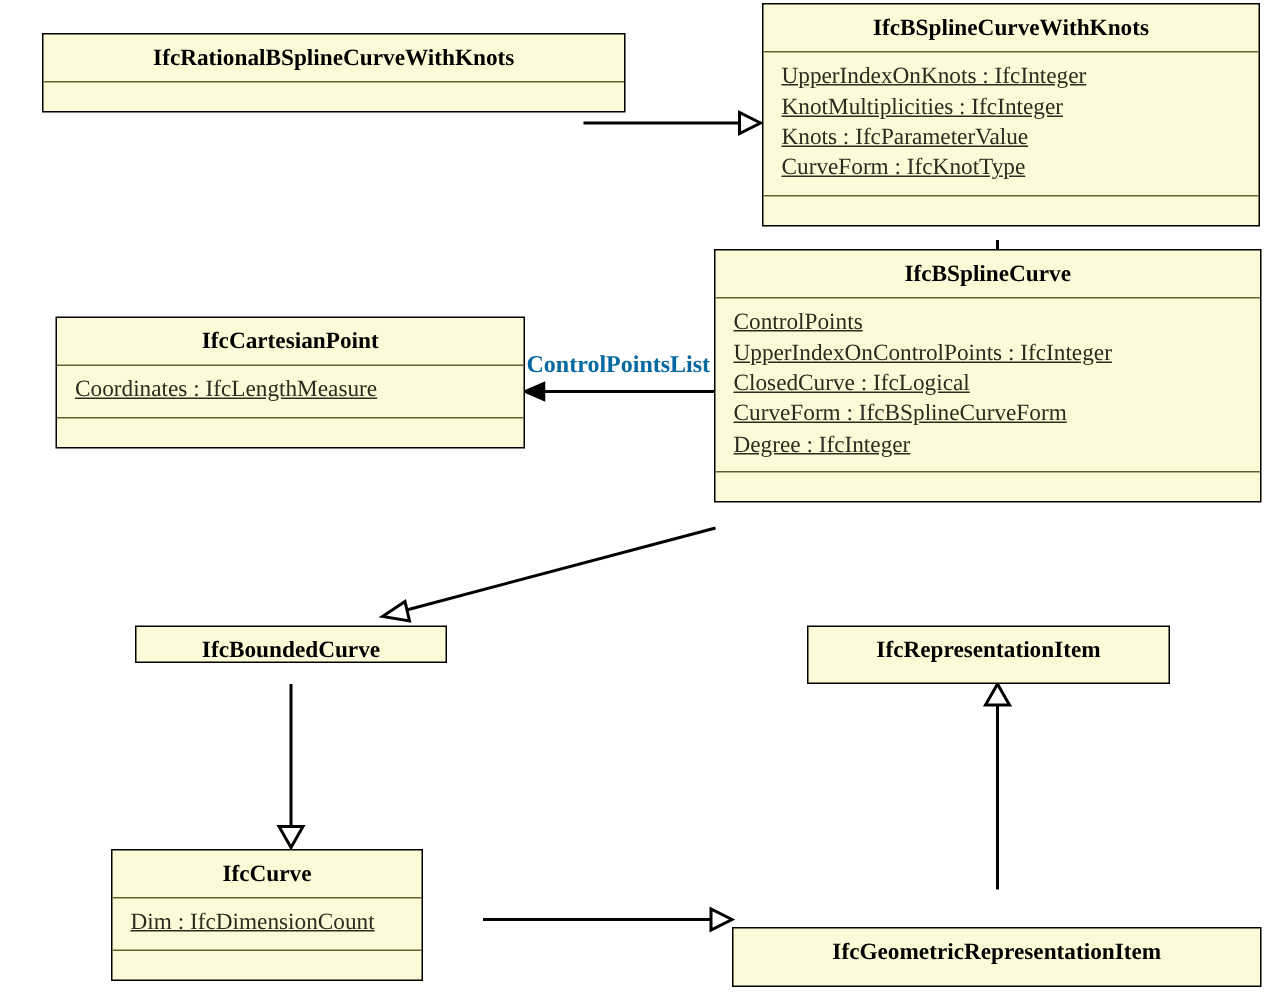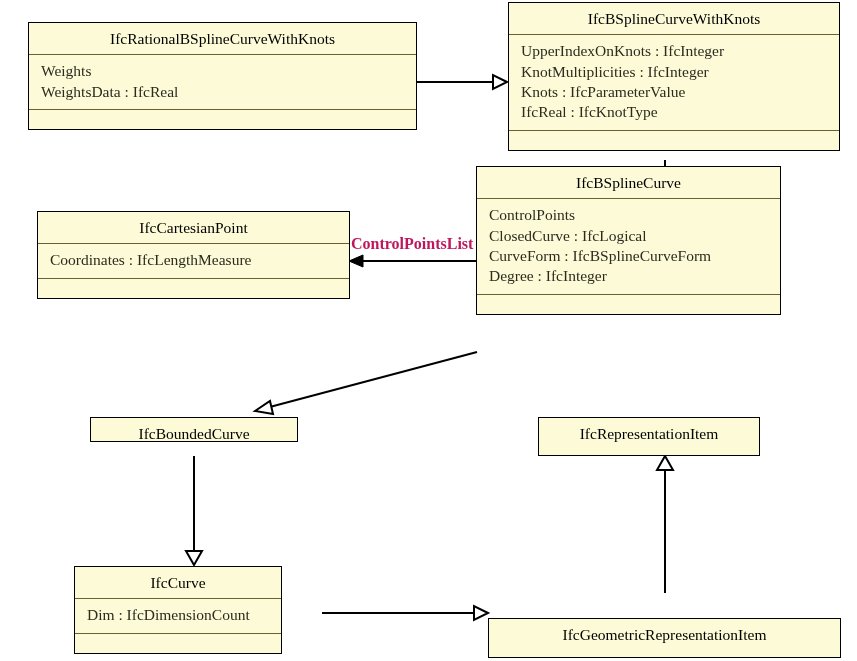--- a/index.html
+++ b/index.html
@@ -24,60 +24,60 @@
   }
   .uml-class {
     position: absolute;
     background: #fdfbd7;
     border: 1.5px solid #000000;
     box-sizing: border-box;
     z-index: 5;
   }
   .uml-title {
     text-align: center;
-    font-weight: normal;
+    font-weight: bold;
     font-size: 15.5px;
     color: #000000;
     padding: 7px 6px 7px 6px;
     line-height: 1.1;
     border-bottom: 1.5px solid #6b6033;
     box-sizing: border-box;
   }
   .uml-title.no-rule { border-bottom: none; }
   .uml-attrs {
     padding: 6px 0 7px 12px;
     font-size: 15.5px;
     color: #2b2b20;
     line-height: 1.32;
     border-bottom: 1.5px solid #6b6033;
     box-sizing: border-box;
   }
-  .uml-attr { white-space: nowrap; }
+  .uml-attr { white-space: nowrap; text-decoration: underline; }
   .uml-ops {
     min-height: 19px;
     box-sizing: border-box;
   }
   .edge-label {
     position: absolute;
     font-family: "Liberation Serif", "DejaVu Serif", serif;
     font-size: 16px;
     font-weight: bold;
-    color: #be185d;
+    color: #0369a1;
     white-space: nowrap;
     z-index: 9;
     background: transparent;
   }
 
   
   #n-rational   { left: 0px;   top: 22px;  width: 389px; margin-left: 28px; }
   #n-withknots  { left: 508px; top: 2px;   width: 332px; }
-  #n-bspline    { left: 476px; top: 166px; width: 305px; }
+  #n-bspline    { left: 476px; top: 166px; width: 365px; }
   #n-cartesian  { left: 37px;  top: 211px; width: 313px; }
   #n-bounded    { left: 90px;  top: 417px; width: 208px; height: 25px; }
-  #n-repitem    { left: 538px; top: 417px; width: 222px; height: 39px; }
+  #n-repitem    { left: 538px; top: 417px; width: 242px; height: 39px; }
   #n-curve      { left: 74px;  top: 566px; width: 208px; }
   #n-georep     { left: 488px; top: 618px; width: 353px; height: 40px; }
 </style>
 </head>
 <body>
 
 <div id="canvas">
 
   <svg class="edges" viewBox="0 0 857 661" xmlns="http://www.w3.org/2000/svg">
 
@@ -120,42 +120,39 @@
     <g>
       <line x1="665" y1="593" x2="665" y2="470" stroke="#000" stroke-width="2"></line>
       <polygon points="665,456 657,470 673,470" fill="#ffffff" stroke="#000" stroke-width="2"></polygon>
     </g>
   </svg>
 
   <div class="edge-label" style="left:351px; top:235px;">ControlPointsList</div>
 
   <div class="uml-class" id="n-rational">
     <div class="uml-title">IfcRationalBSplineCurveWithKnots</div>
-    <div class="uml-attrs">
-      <div class="uml-attr">Weights</div>
-      <div class="uml-attr">WeightsData : IfcReal</div>
-    </div>
     <div class="uml-ops"></div>
   </div>
 
   <div class="uml-class" id="n-withknots">
     <div class="uml-title">IfcBSplineCurveWithKnots</div>
     <div class="uml-attrs">
       <div class="uml-attr">UpperIndexOnKnots : IfcInteger</div>
       <div class="uml-attr">KnotMultiplicities : IfcInteger</div>
       <div class="uml-attr">Knots : IfcParameterValue</div>
-      <div class="uml-attr">IfcReal : IfcKnotType</div>
+      <div class="uml-attr">CurveForm : IfcKnotType</div>
     </div>
     <div class="uml-ops"></div>
   </div>
 
   <div class="uml-class" id="n-bspline">
     <div class="uml-title">IfcBSplineCurve</div>
     <div class="uml-attrs">
       <div class="uml-attr">ControlPoints</div>
+      <div class="uml-attr">UpperIndexOnControlPoints : IfcInteger</div>
       <div class="uml-attr">ClosedCurve : IfcLogical</div>
       <div class="uml-attr">CurveForm : IfcBSplineCurveForm</div>
       <div class="uml-attr">Degree : IfcInteger</div>
     </div>
     <div class="uml-ops"></div>
   </div>
 
   <div class="uml-class" id="n-cartesian">
     <div class="uml-title">IfcCartesianPoint</div>
     <div class="uml-attrs">

